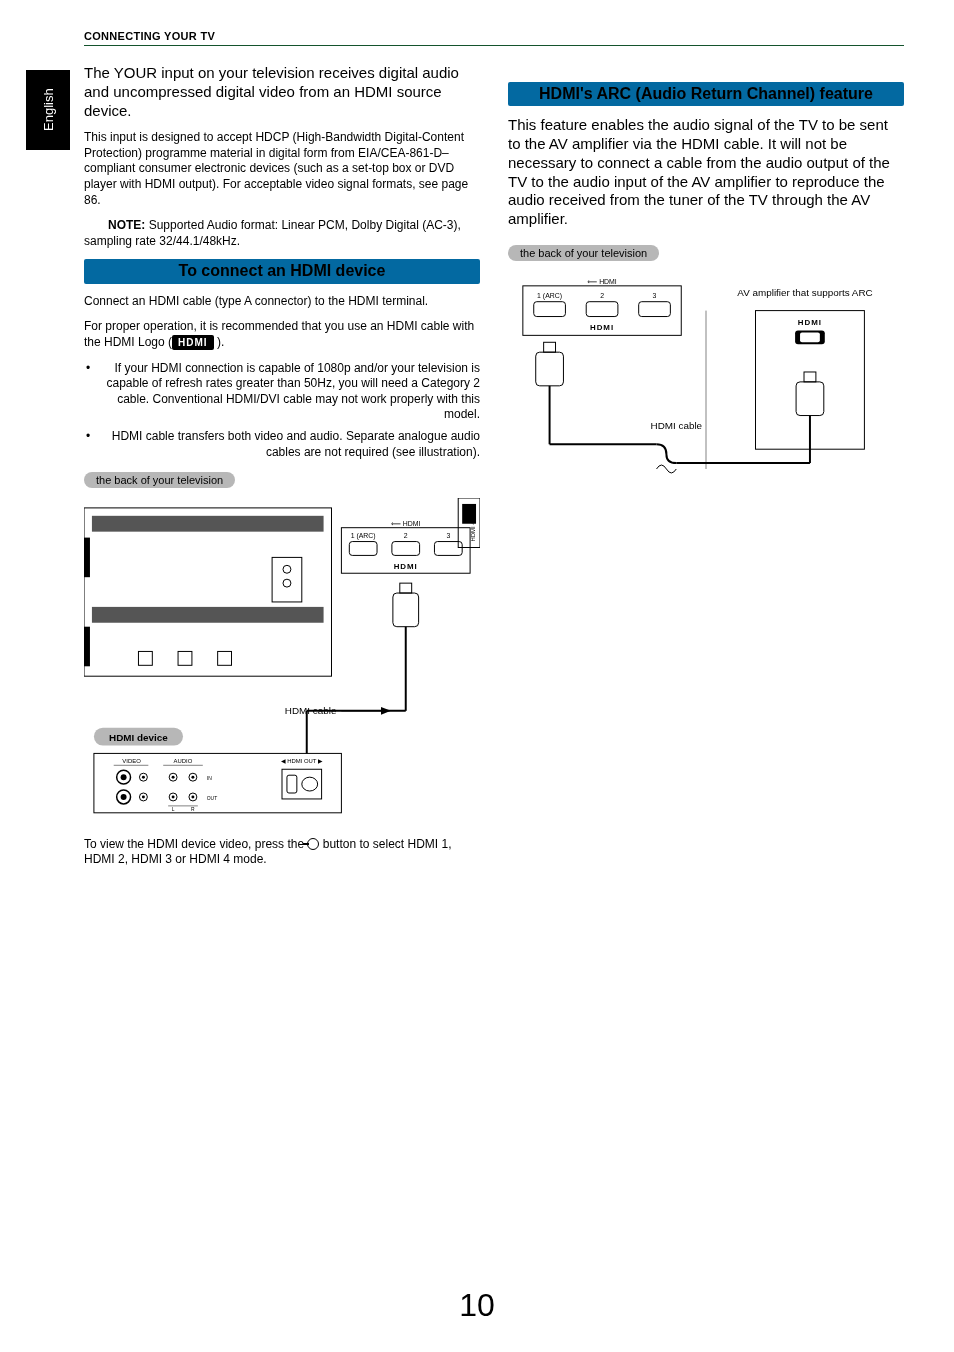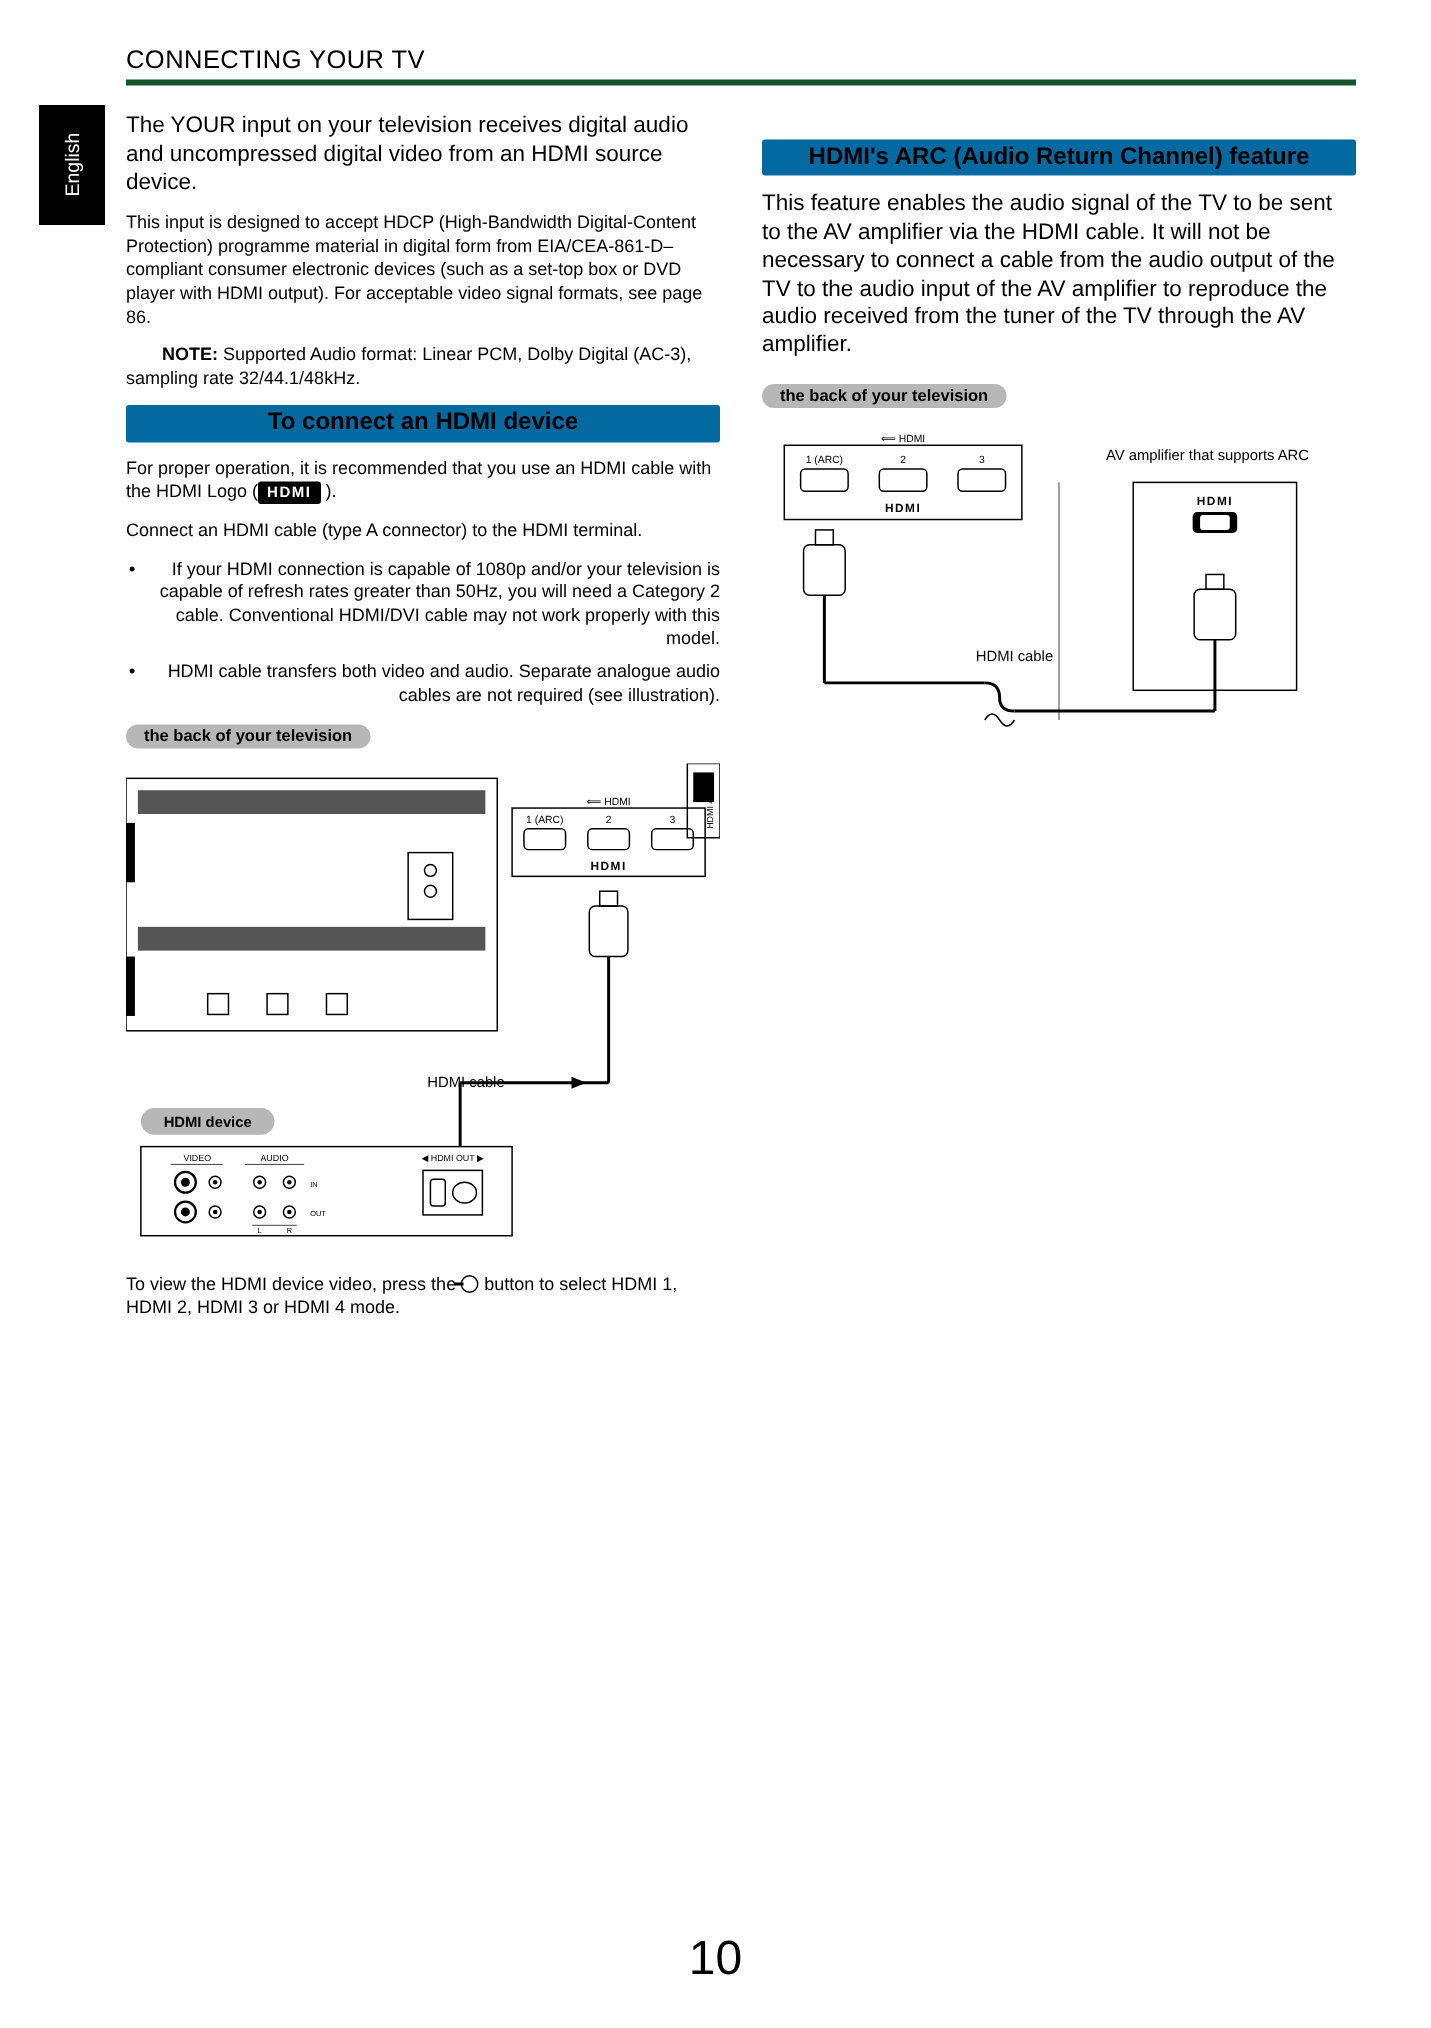--- a/index.html
+++ b/index.html
@@ -8,25 +8,26 @@
     width: 954px;
     height: 1352px;
     background: #fff;
     color: #000;
     position: relative;
   }
   .page {
     padding: 30px 50px 30px 84px;
   }
   .running-header {
-    font-size: 17px;
+    font-size: 11px;
     letter-spacing: 0.3px;
-    border-bottom: 4px solid #14532d;
+    border-bottom: 1px solid #14532d;
     padding-bottom: 3px;
     margin-bottom: 18px;
+    font-weight: bold;
   }
   .side-tab {
     position: absolute;
     left: 26px;
     top: 70px;
     width: 44px;
     height: 80px;
     background: #000;
     color: #fff;
     display: flex;
@@ -85,21 +86,21 @@
     content: "•";
     position: absolute;
     left: 2px;
     top: 0;
   }
   .diagram-label-pill {
     display: inline-block;
     background: #b7b7b7;
     border-radius: 12px;
     font-size: 11px;
-    font-weight: 700;
+    font-weight: 400;
     padding: 2px 12px;
     margin: 6px 0;
   }
   .hdmi-logo {
     display: inline-block;
     background: #000;
     color: #fff;
     font-weight: 700;
     font-size: 10px;
     padding: 1px 6px;
@@ -145,24 +146,24 @@
 
   <div class="columns">
 
     <div class="col">
       <p class="intro">The YOUR input on your television receives digital audio and uncompressed digital video from an HDMI source device.</p>
       <p class="body-sm">This input is designed to accept HDCP (High-Bandwidth Digital-Content Protection) programme material in digital form from EIA/CEA-861-D–compliant consumer electronic devices (such as a set-top box or DVD player with HDMI output). For acceptable video signal formats, see page 86.</p>
       <p class="body-sm">
         <span class="note-label">NOTE:</span><span> Supported Audio format: Linear PCM, Dolby Digital (AC-3), sampling rate 32/44.1/48kHz.</span>
       </p>
       <div class="section-bar">To connect an HDMI device</div>
+      <p class="body-sm">Connect an HDMI cable (type A connector) to the HDMI terminal.</p>
       <p class="body-sm">
         <span>For proper operation, it is recommended that you use an HDMI cable with the HDMI Logo (</span><span class="hdmi-logo">HDMI</span><span> ).</span>
       </p>
-      <p class="body-sm">Connect an HDMI cable (type A connector) to the HDMI terminal.</p>
       <ul class="bullets">
         <li>If your HDMI connection is capable of 1080p and/or your television is capable of refresh rates greater than 50Hz, you will need a Category 2 cable. Conventional HDMI/DVI cable may not work properly with this model.</li>
         <li>HDMI cable transfers both video and audio. Separate analogue audio cables are not required (see illustration).</li>
       </ul>
 
       <span class="diagram-label-pill">the back of your television</span>
 
       
       <svg class="diagram-box" viewBox="0 0 400 330">
 

